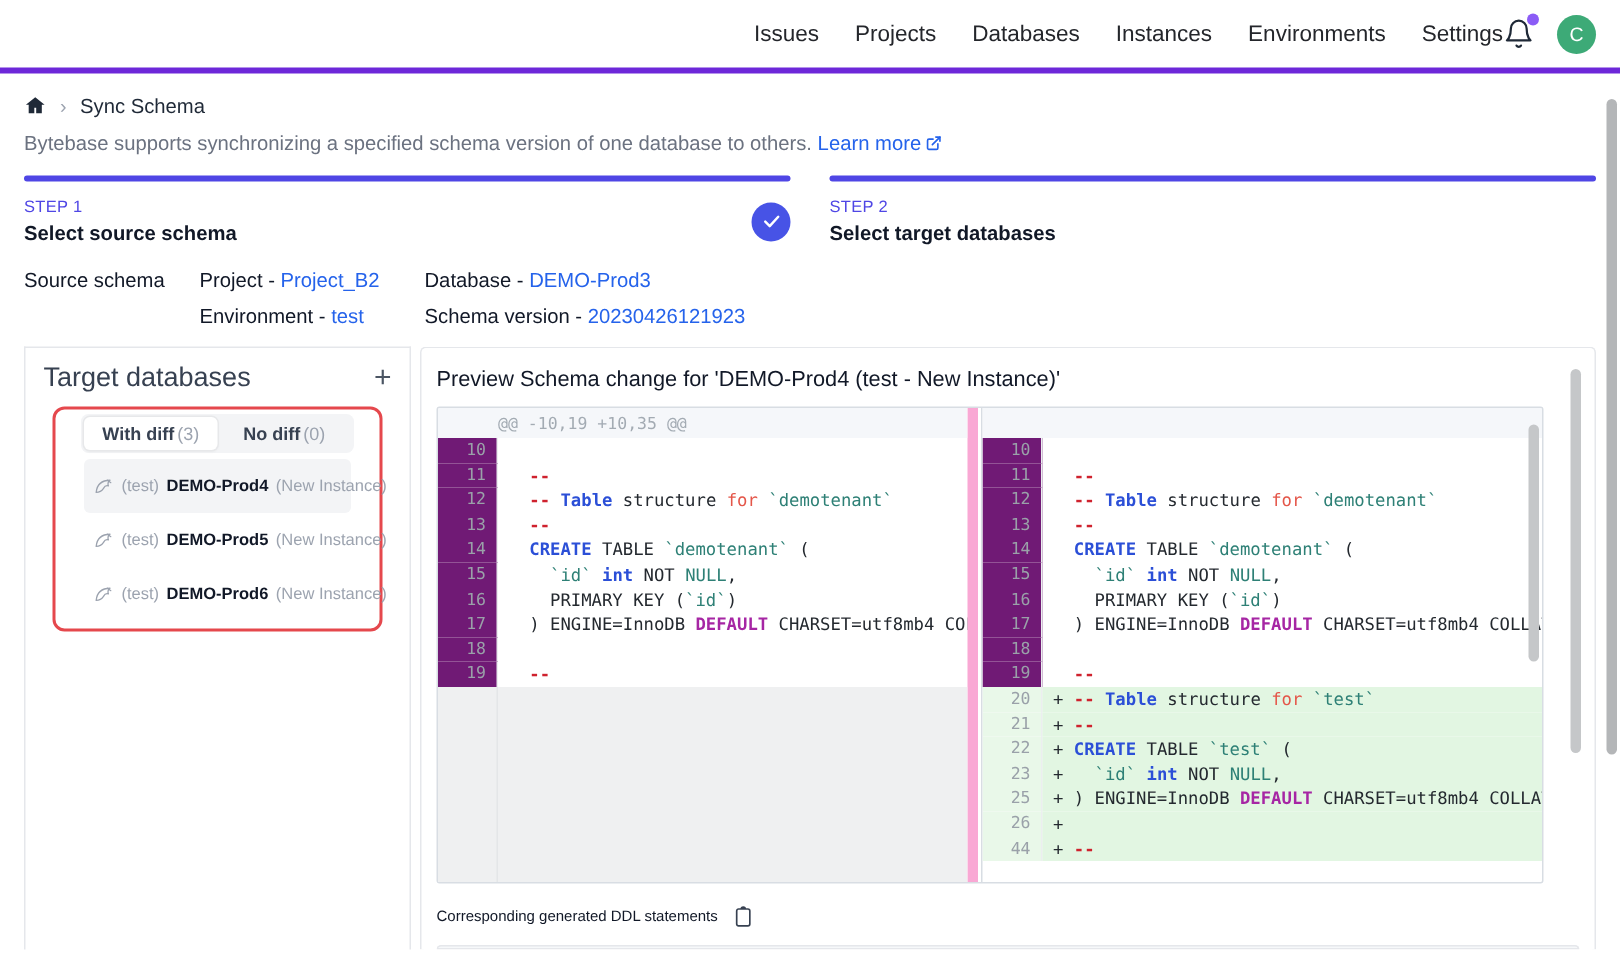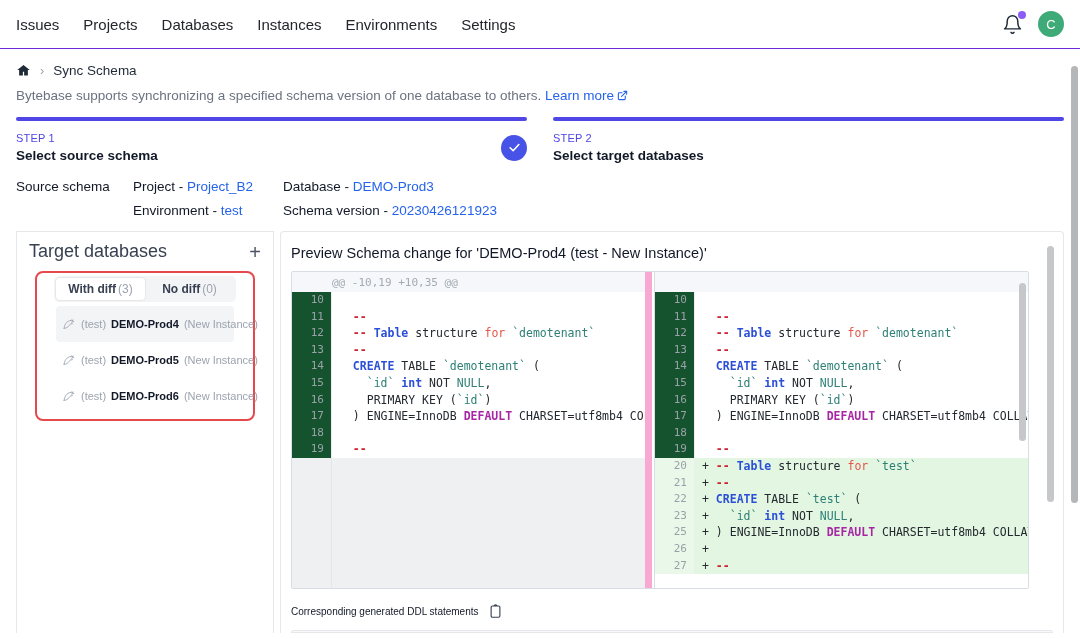--- a/index.html
+++ b/index.html
@@ -3,22 +3,22 @@
 <meta charset="utf-8">
 <style>
   * { box-sizing: border-box; }
   html,body { margin:0; padding:0; }
   body {
     width:1080px; height:639px; position:relative; overflow:hidden;
     background:#fff; color:#111827;
     font-family:"Liberation Sans", sans-serif;
   }
   
-  .topnav { height:49px; display:flex; align-items:center; justify-content:space-between;
-    padding:0 16px; border-bottom:1px solid #6d28d9; }
+  .topnav { height:49px; display:flex; align-items:center; justify-content:flex-end;
+    padding:0 16px; border-bottom:4px solid #6d28d9; }
   .nav-items { display:flex; gap:24px; font-size:15px; color:#24262b; }
   .nav-item { cursor:pointer; }
   .nav-right { display:flex; align-items:center; gap:15px; }
   .bell-wrap { position:relative; width:21px; height:21px; }
   .bell-dot { position:absolute; top:-3px; right:-3px; width:8px; height:8px; border-radius:50%;
     background:var(--c-notif-purple,#8b5cf6); }
   .avatar { width:26px; height:26px; border-radius:50%; background:var(--c-avatar-green,#3daa77);
     color:#fff; font-size:13px; display:flex; align-items:center; justify-content:center; }
   
   .page { padding:0 16px; }
@@ -68,21 +68,21 @@
   .pane { display:flex; flex-direction:column; min-width:0; overflow:hidden; }
   .pane.left  { width:360px; border-right:7px solid #f9a8d4; flex:none; }
   .pane-gap { width:2px; background:#fff; flex:none; }
   .pane.right { flex:1; border-left:1px solid #d8dde3; }
   .diff-head { display:flex; height:20px; background:#f5f7fa; color:#a3abb3; align-items:center;
     font-family:"DejaVu Sans Mono", monospace; font-size:11px; flex:none; }
   .diff-head .gut { width:40px; flex:none; }
   .drow { display:flex; height:16.6px; flex:none; }
   .num { width:40px; flex:none; text-align:right; padding-right:7px;
     font-family:"DejaVu Sans Mono", monospace; font-size:11px; color:#9aa1a9;
-    background:#14532d; border-right:1px solid #eceef0; line-height:16.6px; }
+    background:#701a75; border-right:1px solid #eceef0; line-height:16.6px; }
   .code { flex:1; min-width:0; white-space:pre; overflow:hidden; padding-left:7px;
     font-family:"DejaVu Sans Mono", monospace; font-size:11.5px; line-height:16.6px; color:#24292f; }
   .drow.added .num  { background:#e9f8e9; }
   .drow.added .code { background:var(--c-diff-add-bg,#e2f6e2); }
   .filler { flex:1; display:flex; }
   .filler .fg { width:40px; flex:none; background:#eff0f1; border-right:1px solid #e4e6e8; }
   .filler .fc { flex:1; background:#eff0f1; }
   .tk-cm  { color:var(--c-syntax-comment,#cf222e); font-weight:bold; }
   .tk-kw  { color:var(--c-syntax-keyword,#2b4fd7); font-weight:bold; }
   .tk-kwr { color:var(--c-syntax-keyword2,#e45649); }
@@ -358,21 +358,21 @@
             </div>
             <div class="drow added">
               <div class="num">25</div>
               <div class="code"><span>+ </span><span class="tk-pl">) ENGINE=InnoDB </span><span class="tk-pur">DEFAULT</span><span class="tk-pl"> CHARSET=utf8mb4 COLLATE</span></div>
             </div>
             <div class="drow added">
               <div class="num">26</div>
               <div class="code"><span>+ </span></div>
             </div>
             <div class="drow added">
-              <div class="num">27</div>
+              <div class="num">44</div>
               <div class="code"><span>+ </span><span class="tk-cm">--</span></div>
             </div>
           </div>
       </div>
       <div class="ddl">
         <span>Corresponding generated DDL statements</span>
         <span class="copy-btn">
           <svg width="15" height="16" viewBox="0 0 24 24" fill="none" stroke="#374151" stroke-width="1.8" stroke-linecap="round" stroke-linejoin="round">
             <rect x="5" y="4" width="14" height="18" rx="2"></rect>
               <path d="M9 4a3 3 0 0 1 6 0z" fill="#374151" stroke="none"></path>

